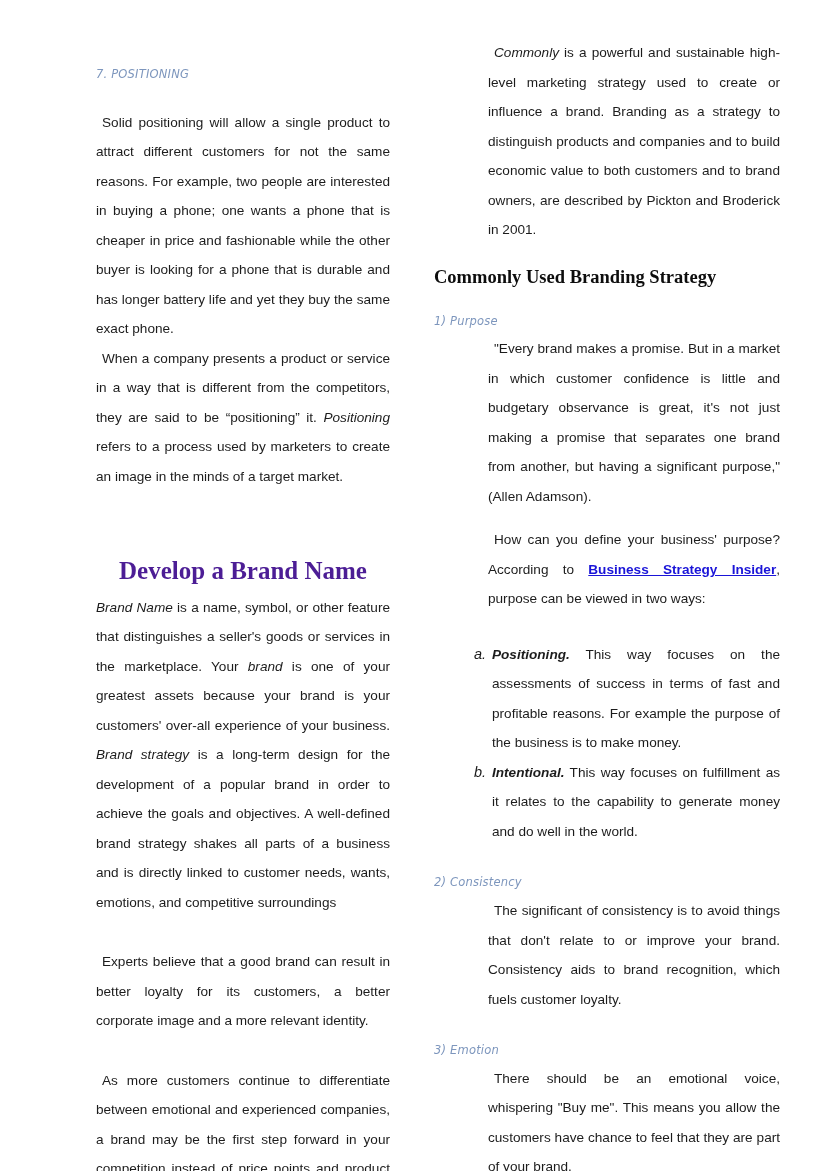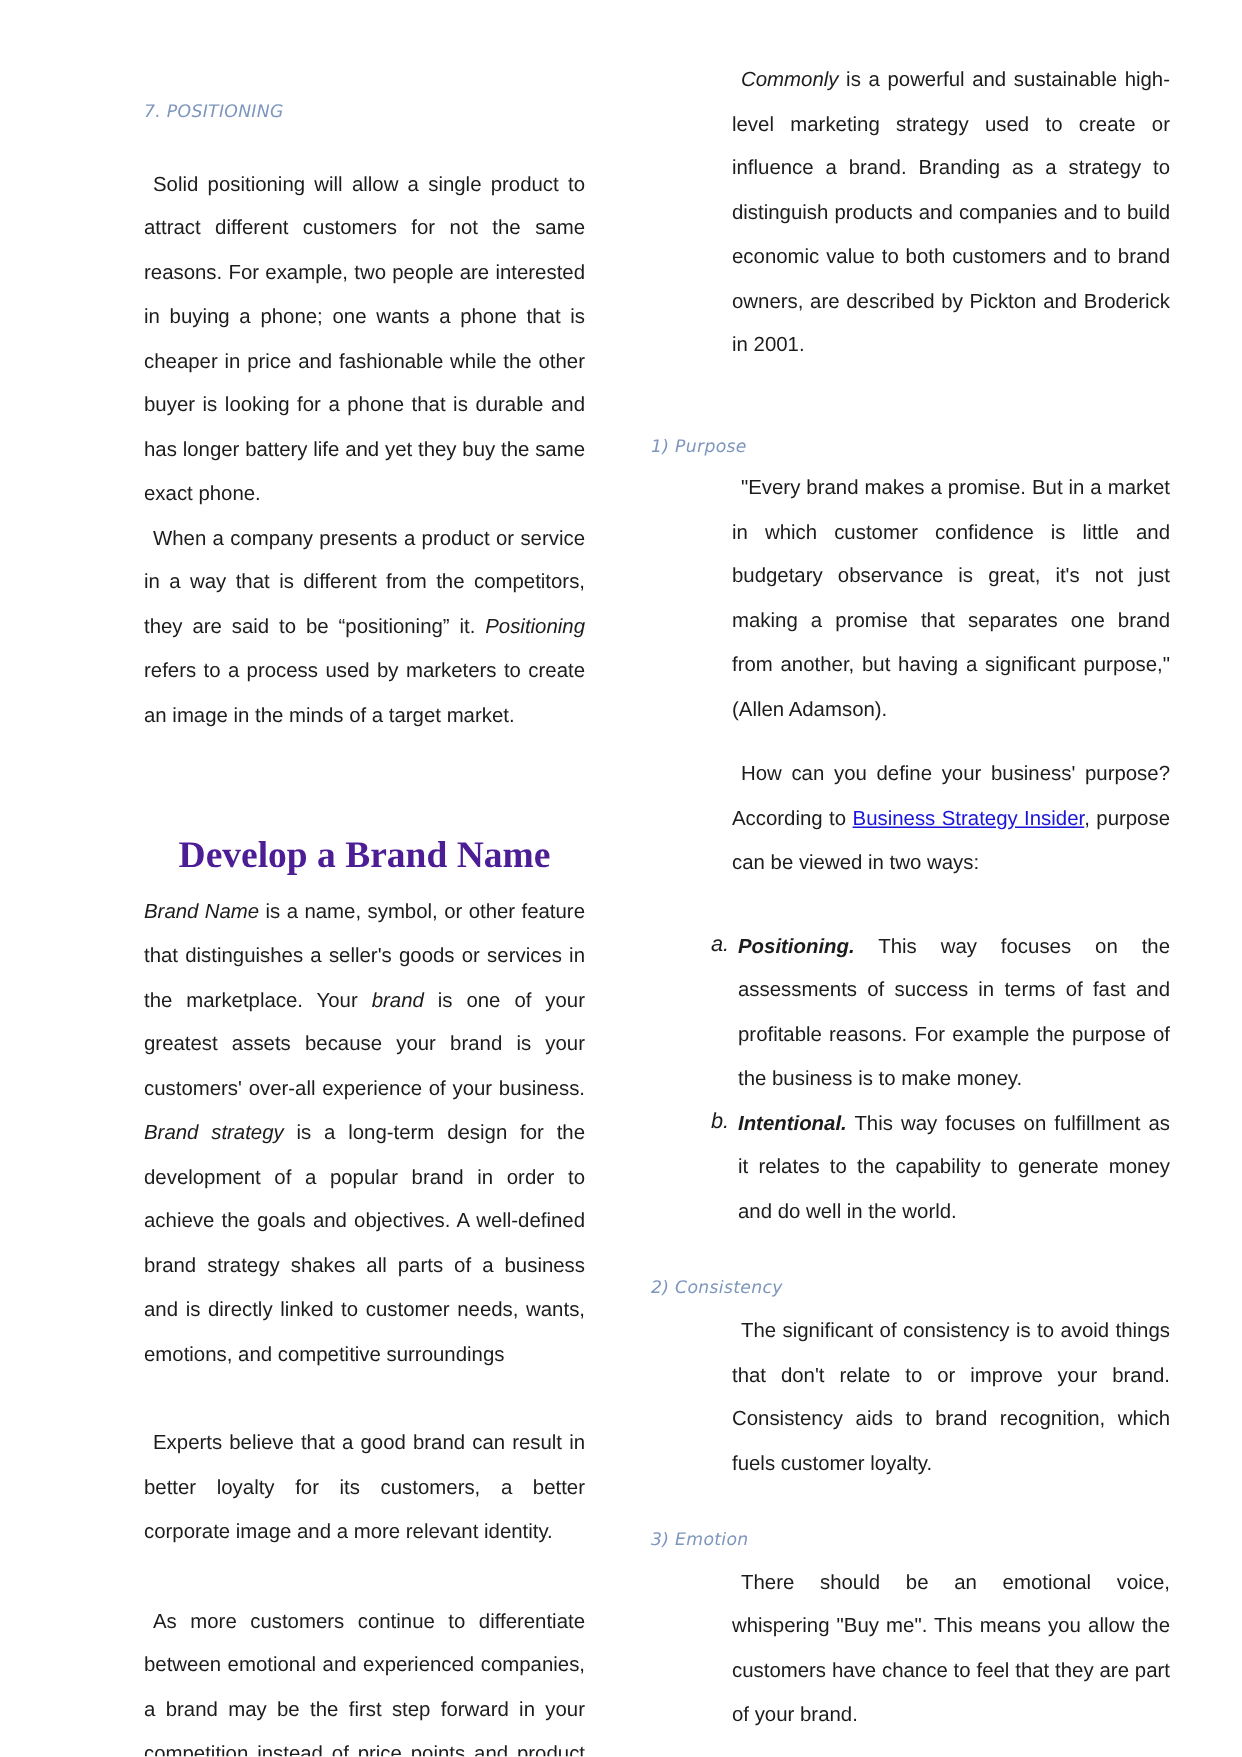--- a/index.html
+++ b/index.html
@@ -83,20 +83,21 @@
   p.quote.first-indent {
     text-indent: 6px;
   }
 
   em, .it {
     font-style: italic;
   }
   .link {
     color: #1a14d8;
     text-decoration: underline;
+    font-weight: bold;
   }
 
   ol.ab-list {
     margin: 0;
     padding: 0;
     list-style: none;
   }
   ol.ab-list li {
     position: relative;
     padding-left: 18px;
@@ -161,20 +162,21 @@
     <p class="body first-indent">As more customers continue to differentiate between emotional and experienced companies, a brand may be the first step forward in your competition instead of price points and product features. The question is, can you build a brand which truly talks to your audience?</p>
   </div>
 
   <div class="col col-right">
     <div class="sp-38"></div>
 
     <p class="body first-indent" style="padding-left:54px"><em class="it">Commonly</em><span> is a powerful and sustainable high-level marketing strategy used to create or influence a brand. Branding as a strategy to distinguish products and companies and to build economic value to both customers and to brand owners, are described by Pickton and Broderick in 2001.</span></p>
 
     <div class="sp-20"></div>
 
+    <div class="strategy-head">Commonly Used Branding Strategy</div>
 
     <div class="sp-26"></div>
 
     <div class="sec-head">1) Purpose</div>
 
     <div class="sp-6"></div>
 
     <p class="quote first-indent">"Every brand makes a promise. But in a market in which customer confidence is little and budgetary observance is great, it's not just making a promise that separates one brand from another, but having a significant purpose," (Allen Adamson).</p>
 
     <div class="sp-14"></div>

